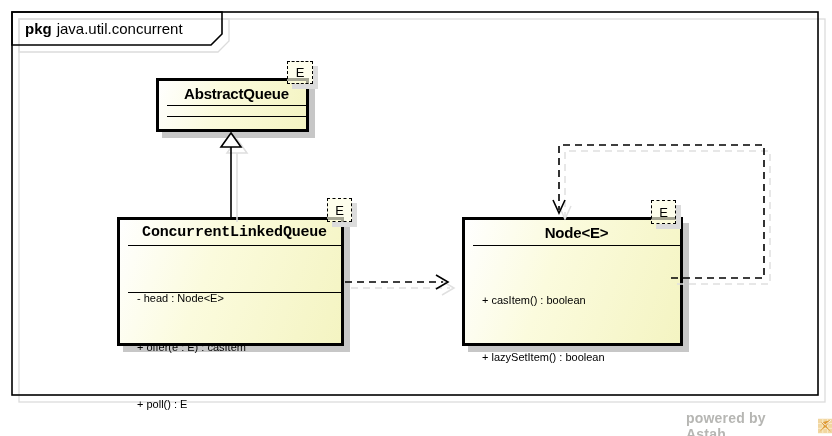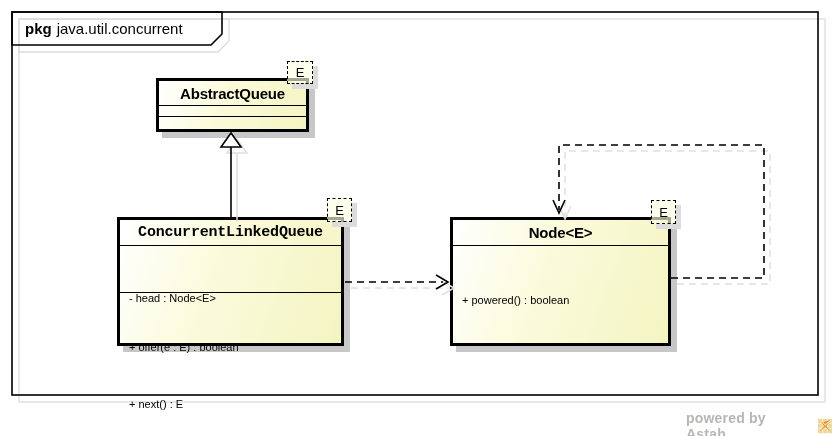--- a/index.html
+++ b/index.html
@@ -11,39 +11,39 @@
   #arrow-layer{z-index:5;pointer-events:none;}
 
   
   .tab-label{position:absolute;left:25px;top:13px;height:31px;z-index:2;
              display:flex;align-items:center;gap:5px;font-size:15px;}
   .tab-label .kw{font-weight:bold;}
 
   
   .cls{position:absolute;z-index:3;box-sizing:border-box;border:3px solid #000;
        background:linear-gradient(110deg,#ffffff 0%,#fbfbdd 40%,#f4f4c2 100%);
-       box-shadow:6px 6px 0 #c7c7c7;}
+       box-shadow:6px 6px 0 #c7c7c7;padding-left:8px;}
   .cls .title{display:flex;align-items:center;justify-content:center;
               font-weight:bold;font-size:15px;letter-spacing:-0.2px;}
   .cls .sep{border-top:1px solid #000;}
   .cls .members{font-size:11px;line-height:19px;padding-left:9px;
                 white-space:pre;box-sizing:border-box;}
 
   
   #cls-abstractqueue{left:156px;top:78px;width:153px;height:54px;}
   #cls-abstractqueue .title{height:24px;}
   #cls-abstractqueue .attrs{height:10px;}
   #cls-abstractqueue .ops{height:12px;}
 
   #cls-clq{left:117px;top:217px;width:227px;height:129px;}
   #cls-clq .title{height:25px;font-family:Liberation Mono, monospace;}
   #cls-clq .attrs{height:47px;padding-top:5px;}
   #cls-clq .ops{height:49px;padding-top:7px;}
 
-  #cls-node{left:450px;top:217px;width:221px;height:129px;}
+  #cls-node{left:462px;top:217px;width:221px;height:129px;}
   #cls-node .title{height:25px;}
   #cls-node .attrs{height:47px;padding-top:5px;}
   #cls-node .ops{height:49px;padding-top:7px;}
 
   
   .tparam{position:absolute;z-index:4;box-sizing:border-box;
           border:1.5px dashed #000;background:rgba(253,253,226,0.65);
           display:flex;align-items:center;justify-content:center;
           font-size:13px;box-shadow:5px 5px 0 #dcdcdc;}
   #tparam-aq{left:287px;top:61px;width:26px;height:23px;}
@@ -81,32 +81,33 @@
   <div class="tparam" id="tparam-aq">
     <span>E</span>
   </div>
 
   <div class="cls" id="cls-clq">
     <div class="title">ConcurrentLinkedQueue</div>
     <div class="sep members attrs">
       <div>- head : Node&lt;E&gt;</div>
     </div>
     <div class="sep members ops">
-      <div>+ offer(e : E) : boolean</div>
-      <div>+ next() : E</div>
+      <div>+ offer(e : E) : casItem</div>
+      <div>+ poll() : E</div>
     </div>
   </div>
   <div class="tparam" id="tparam-clq">
     <span>E</span>
   </div>
 
   <div class="cls" id="cls-node">
     <div class="title">Node&lt;E&gt;</div>
     <div class="sep members ops">
-      <div>+ powered() : boolean</div>
+      <div>+ casItem() : boolean</div>
+      <div>+ lazySetItem() : boolean</div>
     </div>
   </div>
   <div class="tparam" id="tparam-node">
     <span>E</span>
   </div>
 
   <svg id="arrow-layer" class="layer" width="832" height="436" viewBox="0 0 832 436">
 
     <g stroke="#dedede" stroke-width="1.5" fill="none">
       <path d="M237,153 V222"></path>

